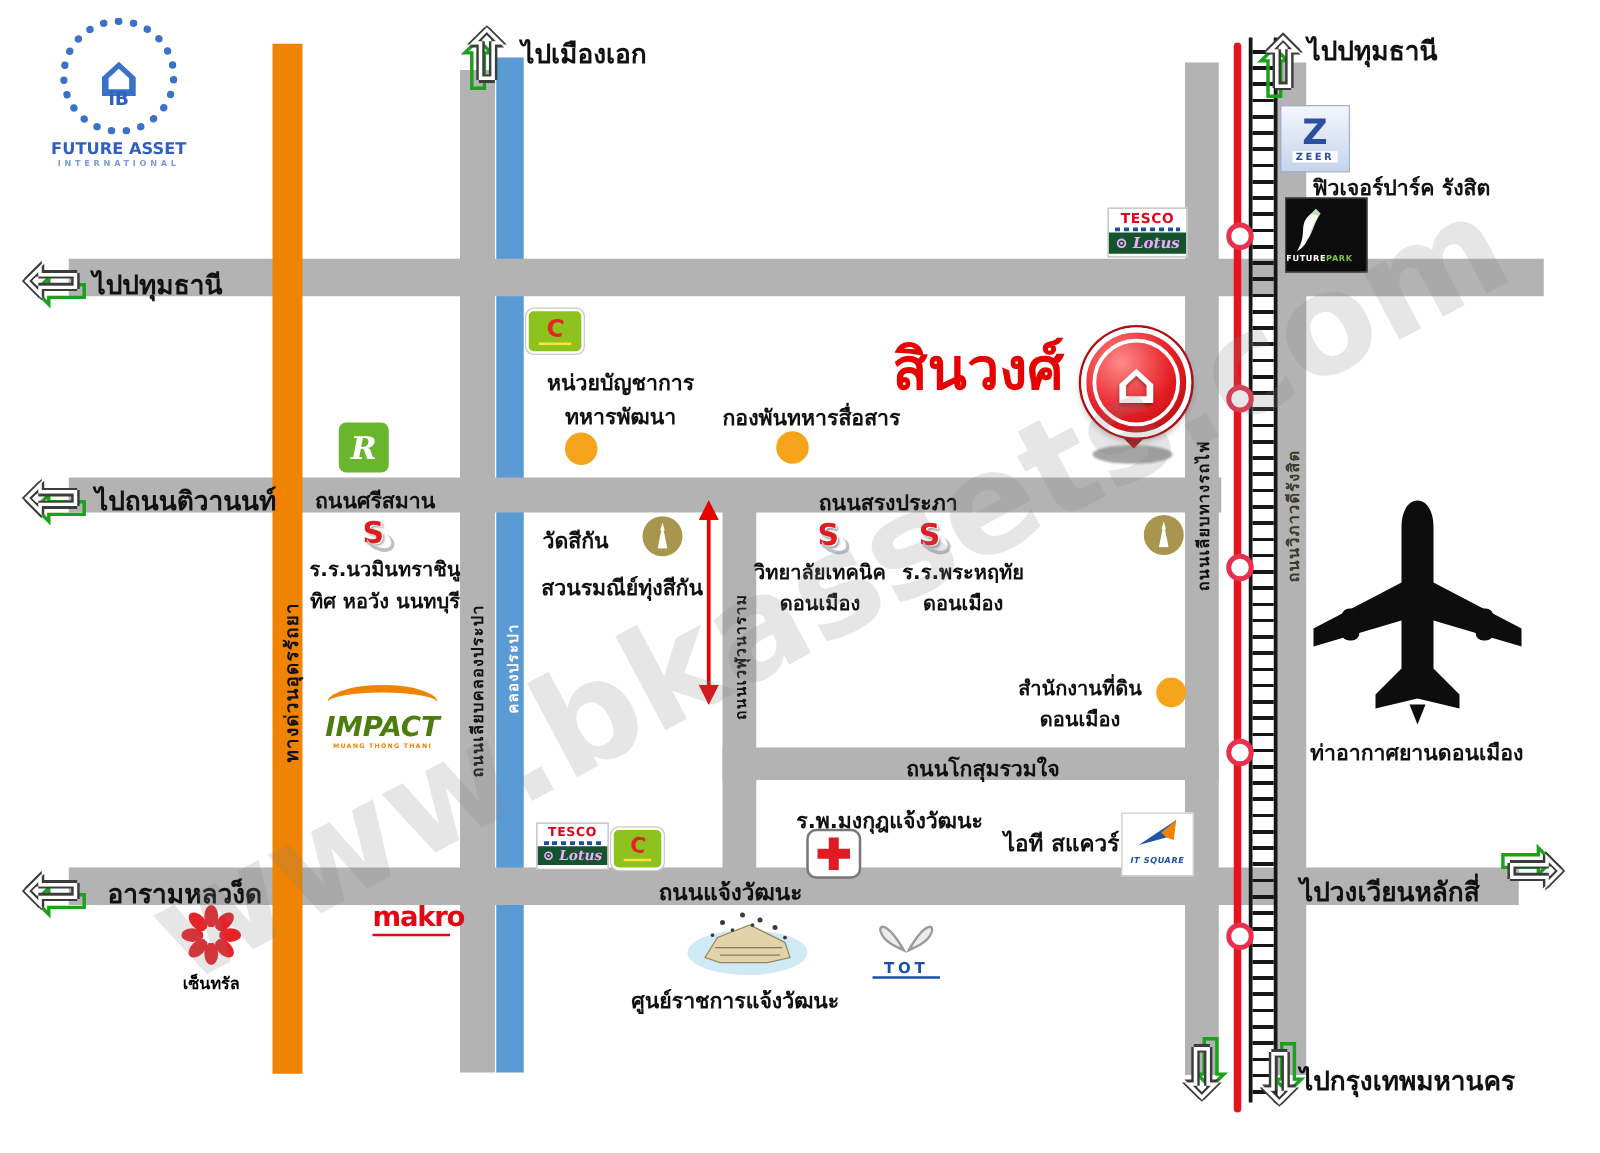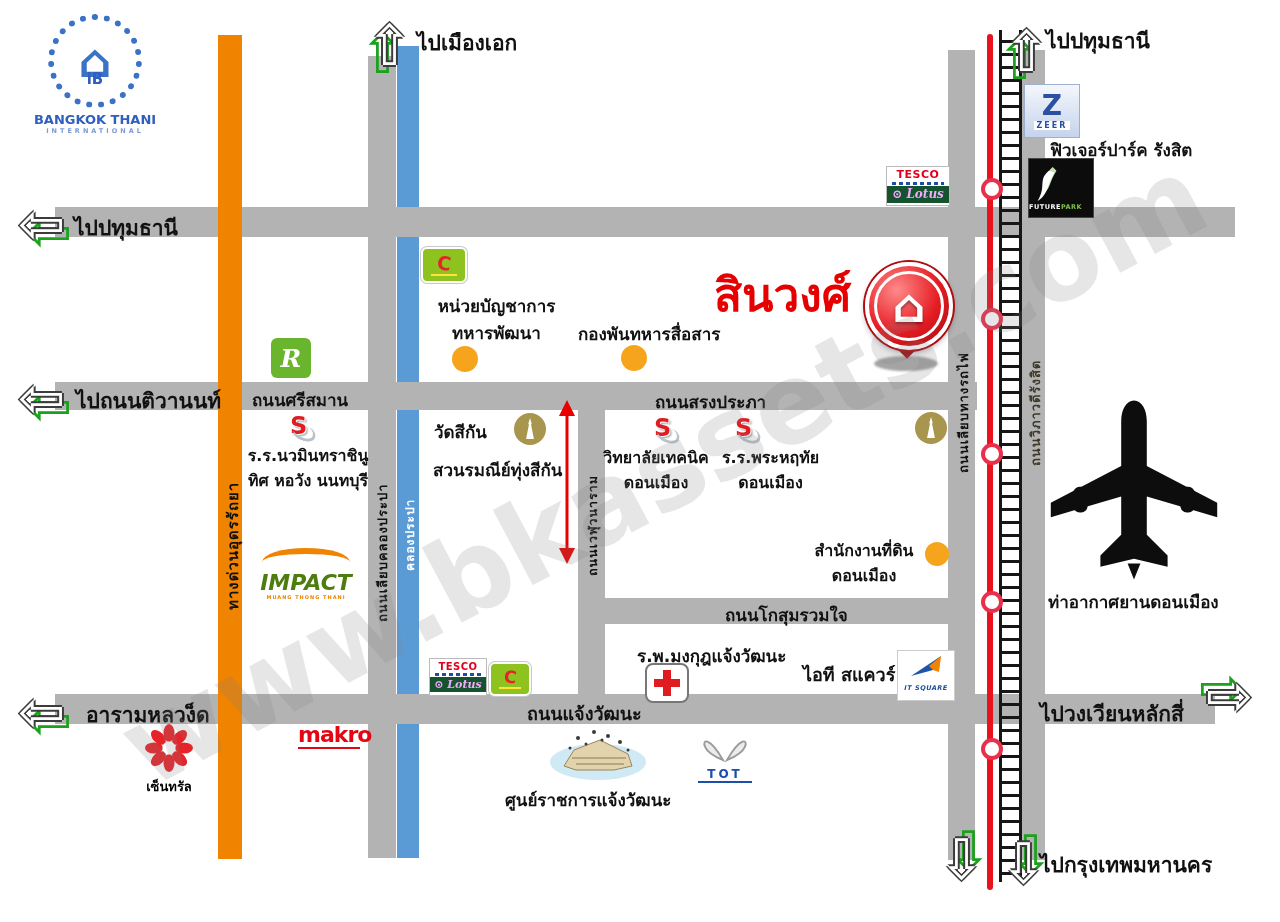--- a/index.html
+++ b/index.html
@@ -156,21 +156,21 @@
 
   <span class="arr arr-d" style="left:938px;top:832px;">⇩</span>
   <span class="arr arr-d" style="left:1000px;top:836px;">⇩</span>
   <div class="dir" style="left:1040px;top:848px;">ไปกรุงเทพมหานคร</div>
 
   <div class="ba" style="left:30px;top:14px;">
     <div class="ba-ring">
       <span class="ba-house">⌂</span>
       <span class="ba-mono">iB</span>
     </div>
-    <div class="ba-name">BANGKOK THANI</div>
+    <div class="ba-name">FUTURE ASSET</div>
     <div class="ba-sub">INTERNATIONAL</div>
   </div>
 
   <div class="pin-title" style="left:714px;top:258px;">สินวงศ์</div>
   <div class="pin-shadow" style="left:874px;top:356px;"></div>
   <div class="pin-tail" style="left:893px;top:325px;"></div>
   <div class="pin-c" style="left:865px;top:262px;">
     <span class="pin-ring"></span>
     <span class="pin-house">⌂</span>
   </div>

